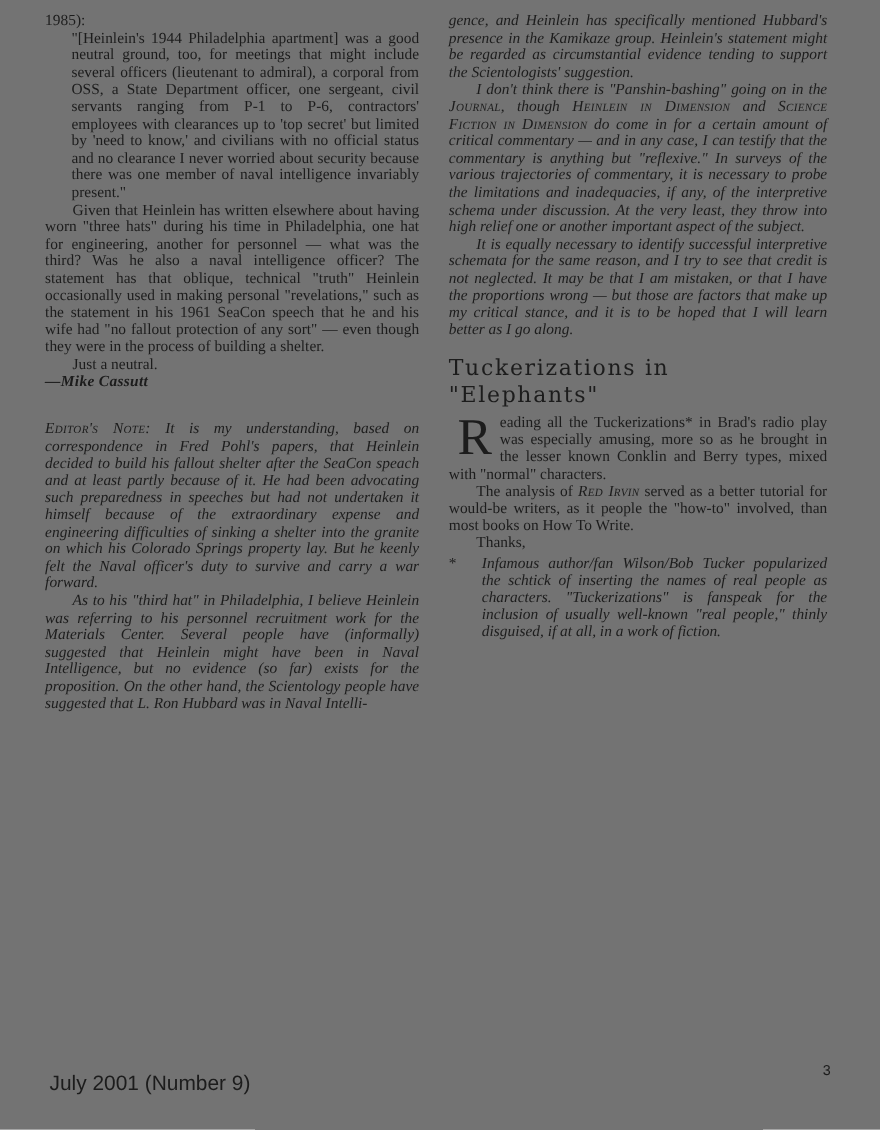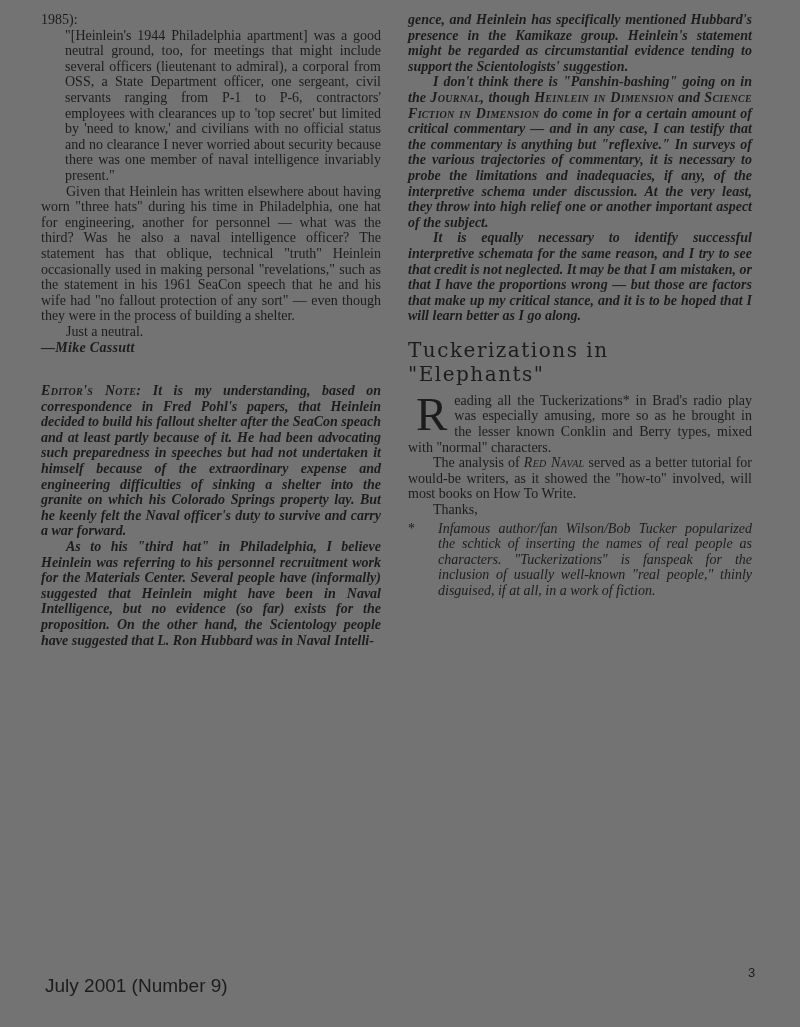--- a/index.html
+++ b/index.html
@@ -19,21 +19,21 @@
     left: 41px;
     display: flex;
     gap: 27px;
   }
   .col { width: 340px; }
   .col-right { width: 344px; }
   p { margin: 0; font-size: 14px; line-height: 15.6px; text-align: justify; }
   .intro { text-align: left; }
   .blockquote { margin-left: 24px; }
   .indent { text-indent: 25px; }
-  .note { font-style: italic; font-weight: bold; }
+  .note { font-style: italic; }
   .note-lead { margin-top: 27px; }
   .signature {
     text-align: left;
     font-weight: bold;
     font-style: italic;
     margin-top: 1px;
     letter-spacing: 0.3px;
   }
   .seg-n { font-style: normal; }
   .seg-i { font-style: italic; }
@@ -94,21 +94,21 @@
     <div class="col col-right">
       <p class="note">gence, and Heinlein has specifically mentioned Hubbard's presence in the Kamikaze group.  Heinlein's statement might be regarded as circumstantial evidence tending to support the Scientologists' suggestion.</p>
       <p class="note indent"><span class="seg-i">I don't think there is "Panshin-bashing" going on in the </span><span class="seg-sci">Journal</span><span class="seg-i">, though </span><span class="seg-sci">Heinlein in Dimension</span><span class="seg-i"> and </span><span class="seg-sci">Science Fiction in Dimension</span><span class="seg-i"> do come in for a certain amount of critical commentary — and in any case, I can testify that the commentary is anything but "reflexive."  In surveys of the various trajectories of commentary, it is necessary to probe the limitations and inadequacies, if any, of the interpretive schema under discussion.  At the very least, they throw into high relief one or another important aspect of the subject.</span></p>
       <p class="note indent">It is equally necessary to identify successful interpretive schemata for the same reason, and I try to see that credit is not neglected.  It may be that I am mistaken, or that I have the proportions wrong — but those are factors that make up my critical stance, and it is to be hoped that I will learn better as I go along.</p>
 
       <h2 class="article-heading">Tuckerizations in "Elephants"</h2>
 
       <p>
         <span class="dropcap">R</span><span>eading all the Tuckerizations* in Brad's radio play was especially amusing, more so as he brought in the lesser known Conklin and Berry types, mixed with "normal" characters.</span>
       </p>
-      <p class="indent"><span class="seg-n">The analysis of </span><span class="seg-sci">Red Naval</span><span class="seg-n"> served as a better tutorial for would-be writers, as it showed the "how-to" involved, will most books on How To Write.</span></p>
+      <p class="indent"><span class="seg-n">The analysis of </span><span class="seg-sci">Red Irvin</span><span class="seg-n"> served as a better tutorial for would-be writers, as it people the "how-to" involved, than most books on How To Write.</span></p>
       <p class="indent">Thanks,</p>
 
       <div class="footnote">
         <span class="fn-marker">*</span>
         <span class="fn-text">Infamous author/fan Wilson/Bob Tucker popularized the schtick of inserting the names of real people as characters.  "Tuckerizations" is fanspeak for the inclusion of usually well-known "real people," thinly disguised, if at all, in a work of fiction.</span>
       </div>
     </div>
 
   </div>
 

